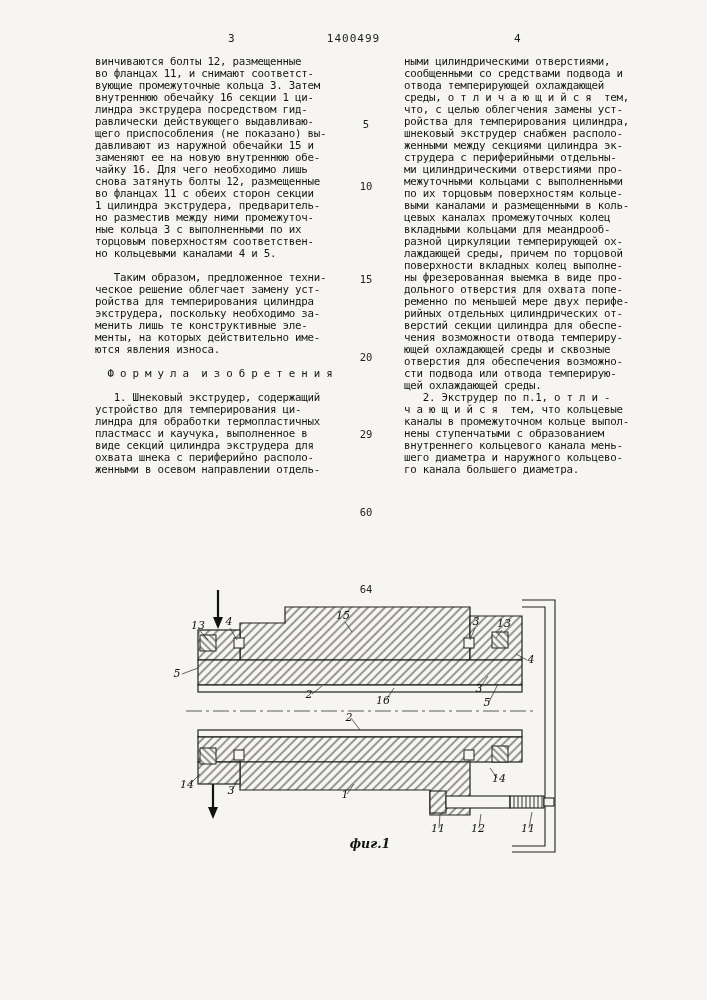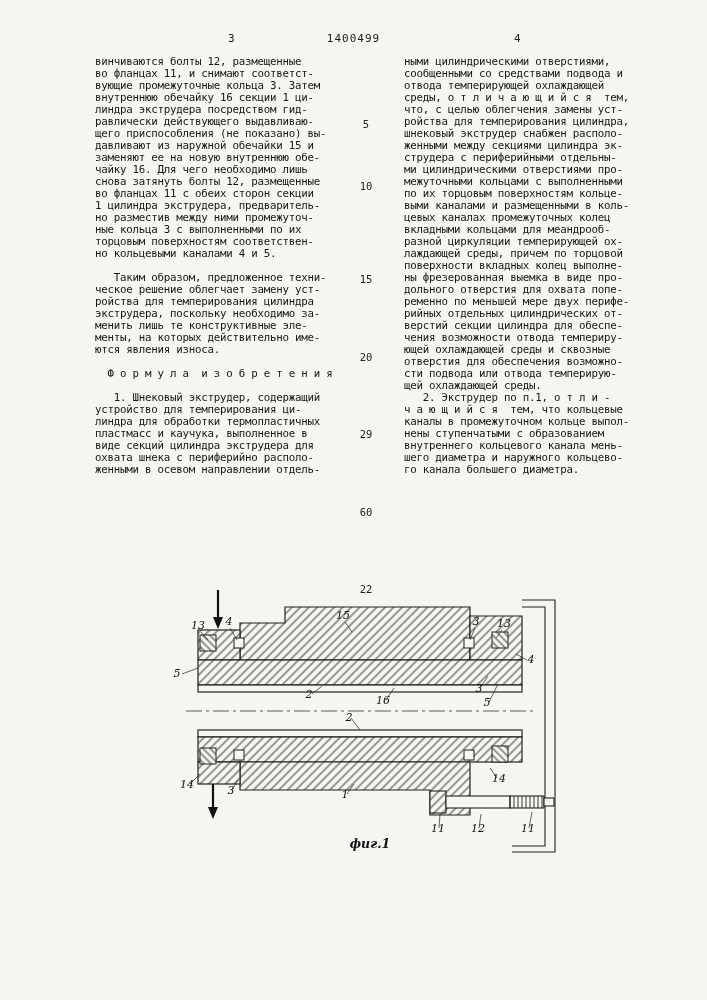--- a/index.html
+++ b/index.html
@@ -122,21 +122,21 @@
 шего диаметра и наружного кольцево-
 го канала большего диаметра.</pre>
 
   <div class="gutter">
     <span style="top:118px">5</span>
     <span style="top:180px">10</span>
     <span style="top:273px">15</span>
     <span style="top:351px">20</span>
     <span style="top:428px">29</span>
     <span style="top:506px">60</span>
-    <span style="top:583px">22</span>
+    <span style="top:583px">64</span>
   </div>
 
   <div class="figure">
     <svg width="440" height="277" viewBox="0 0 440 277">
       <defs>
         <pattern id="h1" patternUnits="userSpaceOnUse" width="6" height="6" patternTransform="rotate(45)">
           <rect width="6" height="6" fill="#f6f5f1"></rect>
           <line x1="1" y1="0" x2="1" y2="6" stroke="#3a3a3a" stroke-width="1"></line>
         </pattern>
         <pattern id="h2" patternUnits="userSpaceOnUse" width="5" height="5" patternTransform="rotate(-45)">

